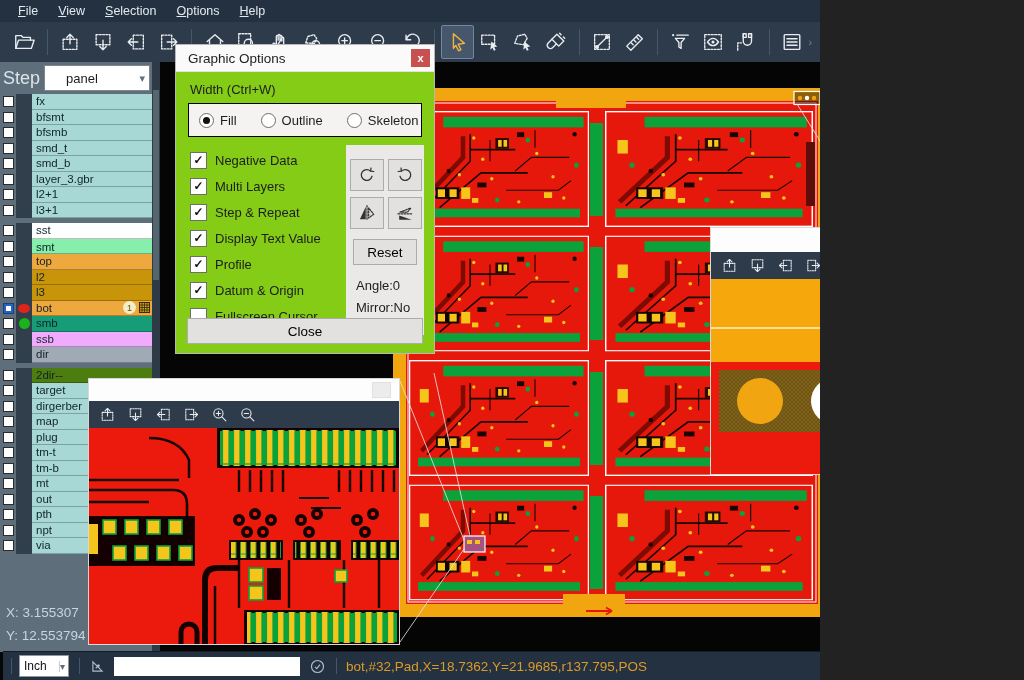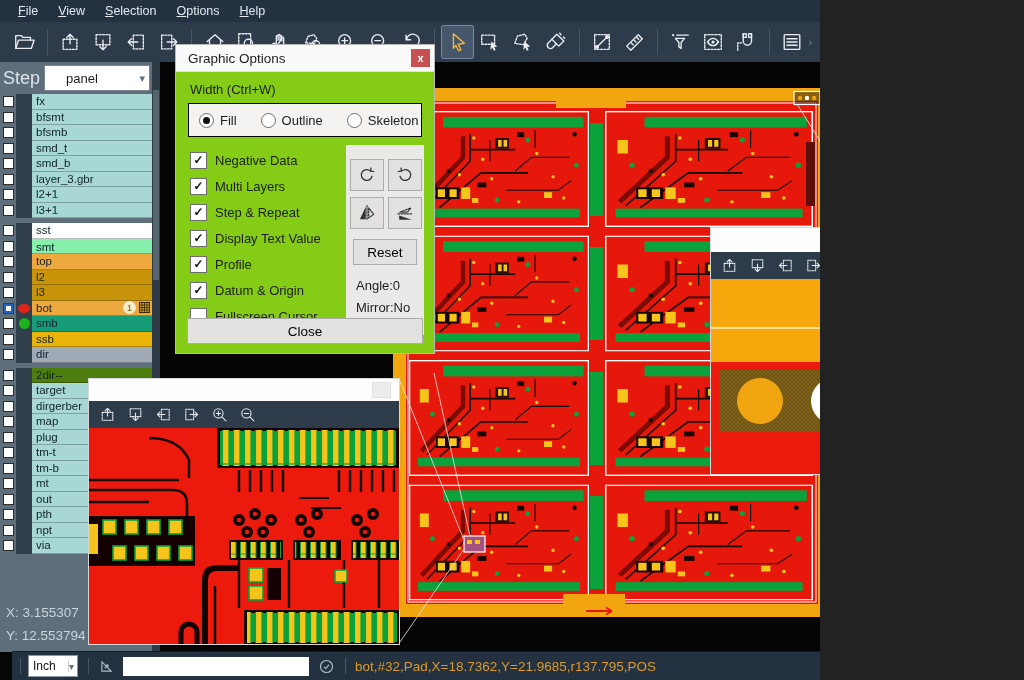--- a/index.html
+++ b/index.html
@@ -80,21 +80,21 @@
   .fwin .ftb{height:27px;background:#2D3B4B;display:flex;align-items:center;gap:11px;padding-left:10px;}
   .fwin .ftb .wicon{color:#E9EDF1;display:flex;}
   .fwin .ftb .wicon svg{width:17px;height:17px;}
   .fwin .fcontent{position:relative;overflow:hidden;}
   #win1{left:88px;top:378px;width:312px;height:267px;z-index:20;}
   #win1 .fcontent{height:216px;}
   #win2{left:710px;top:227px;width:285px;height:248px;z-index:20;}
   #win2 .ftitle{height:24px;}
   #win2 .fcontent{height:195px;}
   
-  .statusbar{position:absolute;left:12px;right:0;bottom:0;height:28px;background:#243140;
+  .statusbar{position:absolute;left:3px;right:0;bottom:0;height:28px;background:#243140;
              border-top:1px solid #121C26;display:flex;align-items:center;z-index:50;}
   .ssep{width:1px;height:16px;background:#46566A;}
   .unitsel{width:44px;height:20px;background:#fff;border:1px solid #8b969e;display:flex;align-items:center;
            font-size:12px;color:#111;padding-left:4px;margin-left:7px;}
   .unitsel .chev{margin-left:auto;color:#5f6f7c;font-size:10px;padding-right:3px;border-left:1px solid #ccc;}
   .cmdinput{width:178px;height:19px;border:none;background:#fff;margin-left:8px;font-size:12px;padding:0 4px;}
   .sicon{color:#AEBCC6;display:flex;margin-left:9px;}
   .sicon svg{width:17px;height:17px;}
   .seltext{margin-left:9px;color:#DB9A2C;font-size:13.5px;white-space:nowrap;}
 </style>
@@ -416,21 +416,21 @@
             </div>
             <div class="llab" style="background: rgb(22, 156, 119);">
               <span>smb</span>
             </div>
           </div>
           <div class="lrow">
             <div class="lcb">
               <span class="box"></span>
             </div>
             <div class="lind"></div>
-            <div class="llab" style="background: #eab308;">
+            <div class="llab" style="background: #f0abfc;">
               <span>ssb</span>
             </div>
           </div>
           <div class="lrow">
             <div class="lcb">
               <span class="box"></span>
             </div>
             <div class="lind"></div>
             <div class="llab" style="background: rgb(159, 170, 180);">
               <span>dir</span>

